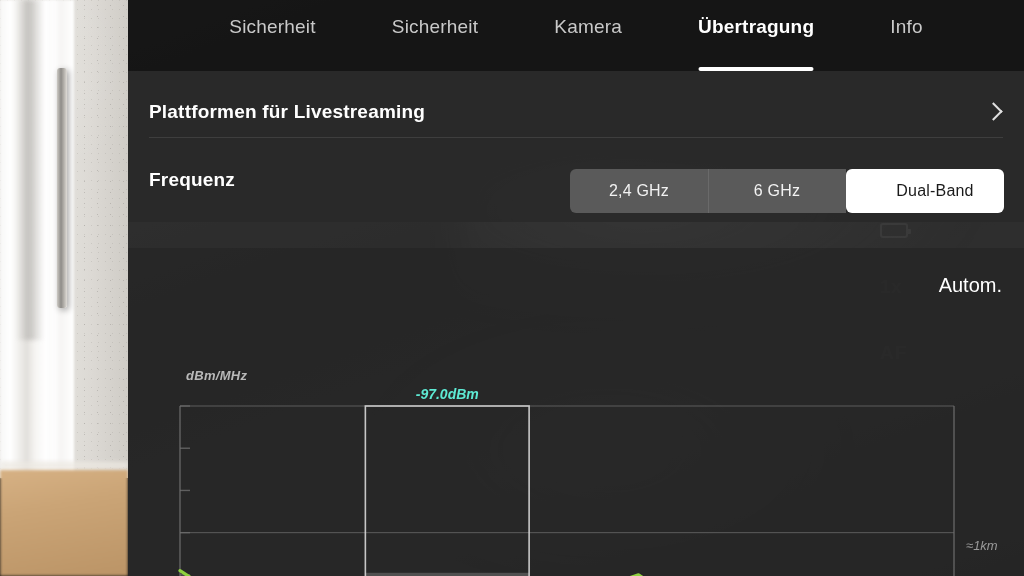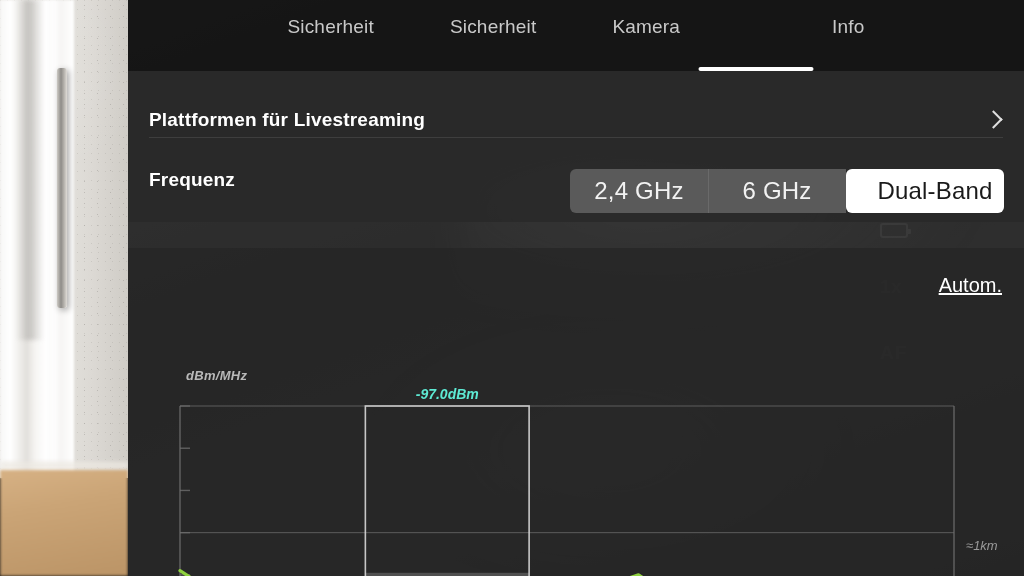--- a/index.html
+++ b/index.html
@@ -139,21 +139,21 @@
     transform:rotate(45deg); cursor:pointer;
   }
 
   
   .segmented {
     position:absolute; left:442px; top:31px; width:434px; height:44px;
     display:flex; border-radius:6px;
   }
   .seg {
     flex:1; display:flex; align-items:center; justify-content:center;
-    font-size:24px; color:#f2f2f2; background:#5a5a5a; cursor:pointer;
+    font-size:16px; color:#f2f2f2; background:#5a5a5a; cursor:pointer;
     letter-spacing:.2px;
   }
   .seg:first-child { border-radius:6px 0 0 6px; }
   .seg:last-child  { border-radius:0 6px 6px 0;padding-left:20px; }
   .seg + .seg { box-shadow: inset 1px 0 0 rgba(255,255,255,.10); }
   .seg.selected {
     background:#ffffff; color:#1a1a1a; font-weight:400;
     border-radius:6px; box-shadow:none;
   }
 
@@ -212,51 +212,52 @@
         <div class="tab">
           <span>Sicherheit</span>
         </div>
         <div class="tab">
           <span>Sicherheit</span>
         </div>
         <div class="tab">
           <span>Kamera</span>
         </div>
         <div class="tab active">
+          <span>Übertragung</span>
           <span class="tab-underline"></span>
         </div>
         <div class="tab">
           <span>Info</span>
         </div>
       </div>
     </div>
 
     <div class="rowgroup-a">
 
-      <div class="row" style="top:16px; height:66px;">
+      <div class="row" style="top:8px; height:66px;">
         <div class="row-label" style="top:22px;">Plattformen für Livestreaming</div>
         <div class="chev" style="top:26px;"></div>
       </div>
       <div class="row-divider" style="top:66px;"></div>
 
       <div class="row" style="top:67px; height:84px;">
         <div class="row-label" style="top:31px;">Frequenz</div>
         <div class="segmented">
           <div class="seg">2,4 GHz</div>
           <div class="seg">6 GHz</div>
           <div class="seg selected">Dual-Band</div>
         </div>
       </div>
     </div>
 
     <div class="gap-band"></div>
 
     <div class="rowgroup-b">
       <div class="row" style="top:0; height:80px;">
-        <div class="row-value" style="top:26px;text-decoration:underline;">Autom.</div>
+        <div class="row-value" style="top:26px;">Autom.</div>
       </div>
     </div>
 
     <div class="chart">
       <div class="chart-unit">dBm/MHz</div>
       <div class="peak-label" id="peakLabel" style="left: 319.24px;">-97.0dBm</div>
       <div id="rangeLabels">
           <div class="rangelabel" style="top: 289.333px;">≈1km</div>
           <div class="rangelabel" style="top: 331.556px;">≈4km</div>
         </div>

